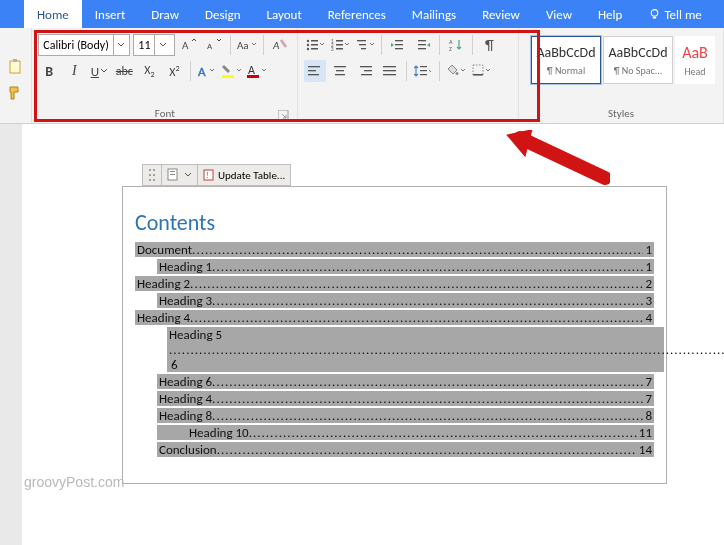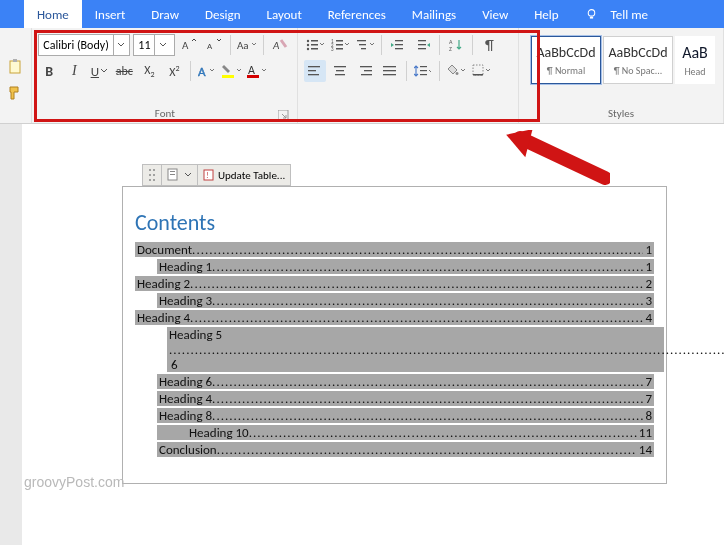--- a/index.html
+++ b/index.html
@@ -1,21 +1,21 @@
 <!DOCTYPE html>
 <html><head>
 <meta charset="utf-8">
 <style>
   * { box-sizing: border-box; margin: 0; padding: 0; }
   body { font-family: "Segoe UI", Calibri, sans-serif; font-size: 13px; background: #fff; width: 724px; height: 545px; overflow: hidden; position: relative; }
 
   .tabs { display: flex; background: #3b82f6; color: #fff; height: 28px; align-items: stretch; padding-left: 24px; }
   .tab { padding: 0 13px; display: flex; align-items: center; cursor: pointer; font-size: 13px; }
   .tab.active { background: #fff; color: #2b579a; }
-  .tab.tellme { display: flex; align-items: center; gap: 13px; }
+  .tab.tellme { display: flex; align-items: center; gap: 3px; }
   .bulb { width: 13px; height: 13px; }
 
   .ribbon { background: #f3f3f3; border-bottom: 1px solid #d0d0d0; display: flex; height: 96px; position: relative; }
   .highlight { position: absolute; border: 3px solid #d01414; left: 34px; top: 2px; width: 506px; height: 92px; pointer-events: none; z-index: 3; }
   .vslice { width: 34px; border-right: 1px solid #e0e0e0; display:flex; flex-direction:column; align-items:center; justify-content:center; gap:6px; padding-top:8px; }
   .vslice .vbtn { width:20px; height:20px; display:flex; align-items:center;justify-content:center; color:#555; }
 
   .group { border-right: 1px solid #e0e0e0; display: flex; flex-direction: column; justify-content: space-between; padding: 6px 6px 0 6px; position:relative; }
   .group-label { text-align: center; font-size: 11px; color: #666; padding: 2px 0 3px; position:relative; }
   .launcher { position:absolute; right:2px; bottom:2px; width:11px; height:11px; color:#888; }
@@ -26,21 +26,21 @@
   .combo .dd { width:16px; display:flex; align-items:center; justify-content:center; border-left:1px solid #ababab; height:100%; }
   .btn { min-width: 22px; height: 22px; display:flex; align-items:center; justify-content:center; color:#444; border-radius:2px; }
   .sep { width:1px; height:20px; background:#d0d0d0; margin:0 2px; }
   .dd-arrow { width:8px; height:8px; }
 
   .styles-group { flex:1; display:flex; flex-direction:column; }
   .styles-row { display:flex; gap:2px; padding:2px 2px 0 6px; }
   .style-card { width:70px; height:48px; border:1px solid #d0d0d0; background:#fff; display:flex; flex-direction:column; align-items:center; justify-content:center; font-size:10px; color:#777; }
   .style-card.sel { border:1px solid #2b579a; outline:1px solid #a7c1e8; }
   .style-card .sample { font-family: Calibri, sans-serif; font-size:14px; color:#333; }
-  .style-card .sample.blue { color:#0f172a; font-size:16px; }
+  .style-card .sample.blue { color:#ef4444; font-size:16px; }
   .style-card .nm { margin-top:3px; font-size:10px; }
 
   .workspace { position:absolute; top:124px; left:0; right:0; bottom:0; background:#fff; display:flex; }
   .gutter { width:22px; background:#e9e9e9; }
   .page-wrap { flex:1; position:relative; padding: 40px 0 0 100px; }
   .toc-ctrl { position:absolute; top:40px; left:120px; background:#ecebe7; border:1px solid #bfbfbf; display:flex; align-items:center; height:22px; font-size:11px; }
   .toc-ctrl .tcbtn { padding:0 5px; height:100%; display:flex; align-items:center; gap:3px; border-right:1px solid #bfbfbf; }
   .toc-ctrl .tcbtn:last-child { border-right:none; }
 
   .page { border:1px solid #b0b0b0; width:545px; background:#fff; padding: 22px 12px 24px 12px; margin-top:22px; }
@@ -59,20 +59,21 @@
 <body>
 
 <div class="tabs">
   <div class="tab active">Home</div>
   <div class="tab">Insert</div>
   <div class="tab">Draw</div>
   <div class="tab">Design</div>
   <div class="tab">Layout</div>
   <div class="tab">References</div>
   <div class="tab">Mailings</div>
+  <div class="tab">Review</div>
   <div class="tab">View</div>
   <div class="tab">Help</div>
   <div class="tab tellme">
     <svg class="bulb" viewBox="0 0 16 16">
         <circle cx="8" cy="6" r="4" fill="none" stroke="#fff" stroke-width="1.3"></circle>
         <path d="M6 11h4v2H6z" fill="#fff"></path>
       </svg>
     <span>Tell me</span>
   </div>
 </div>

